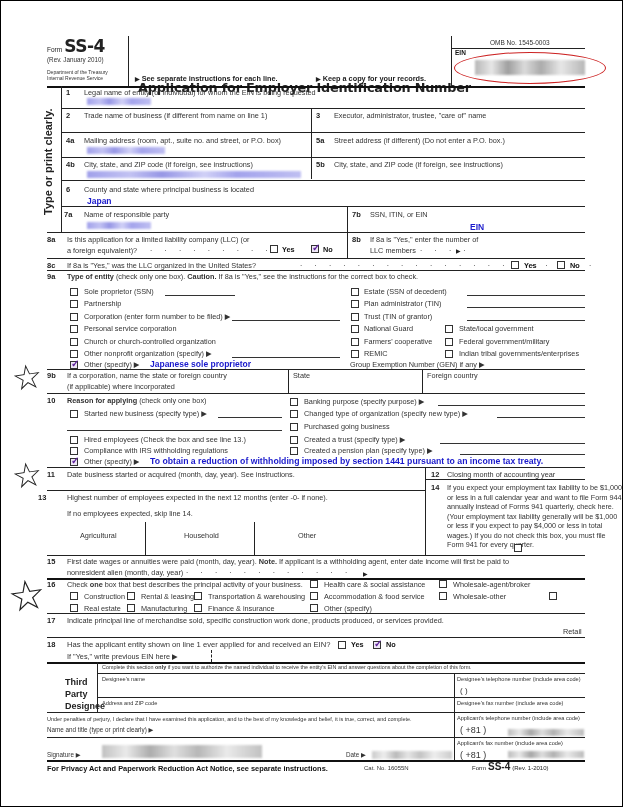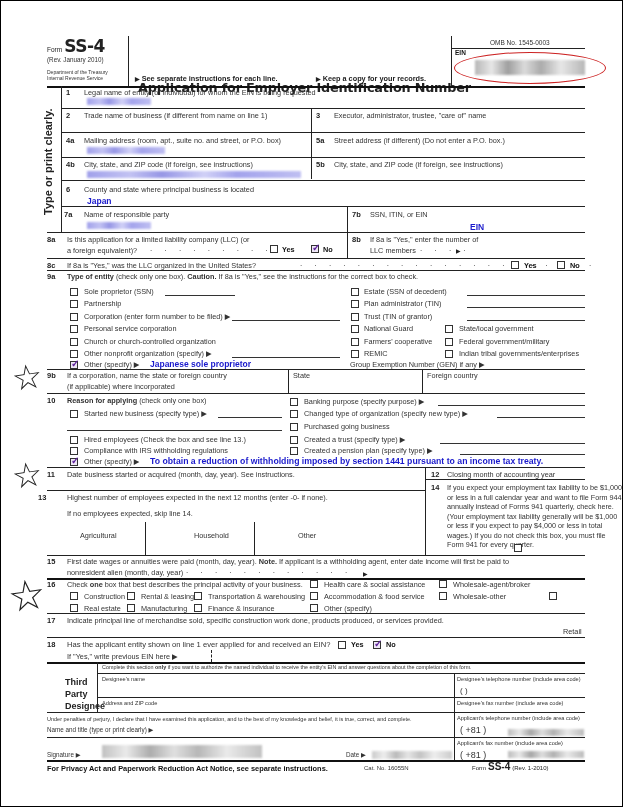--- a/index.html
+++ b/index.html
@@ -213,21 +213,21 @@
 <div class="num" style="left:431px;top:470px;">12</div>
 <div class="lbl" style="left:447px;top:470px;">Closing month of accounting year</div>
 <div class="hl" style="left:425px;top:479px;width:160px;"></div>
 <div class="hl" style="left:47px;top:490px;width:378px;"></div>
 
 <div class="num" style="left:38px;top:493px;">13</div>
 <div class="lbl" style="left:67px;top:493px;">Highest number of employees expected in the next 12 months (enter -0- if none).</div>
 <div class="lbl" style="left:67px;top:509px;">If no employees expected, skip line 14.</div>
 <div class="lbl" style="left:80px;top:531px;">Agricultural</div>
 <div class="vl" style="left:145px;top:522px;height:33px;"></div>
-<div class="lbl" style="left:184px;top:531px;margin-left:10px;">Household</div>
+<div class="lbl" style="left:184px;top:531px;">Household</div>
 <div class="vl" style="left:254px;top:522px;height:33px;"></div>
 <div class="lbl" style="left:298px;top:531px;">Other</div>
 
 <div class="num" style="left:431px;top:483px;">14</div>
 <div class="abs" style="left:447px;top:483px;font-size:7.2px;line-height:9.5px;color:#333;white-space:nowrap;">
   <div>If you expect your employment tax liability to be $1,000</div>
   <div>or less in a full calendar year and want to file Form 944</div>
   <div>annually instead of Forms 941 quarterly, check here.</div>
   <div>(Your employment tax liability generally will be $1,000</div>
   <div>or less if you expect to pay $4,000 or less in total</div>

